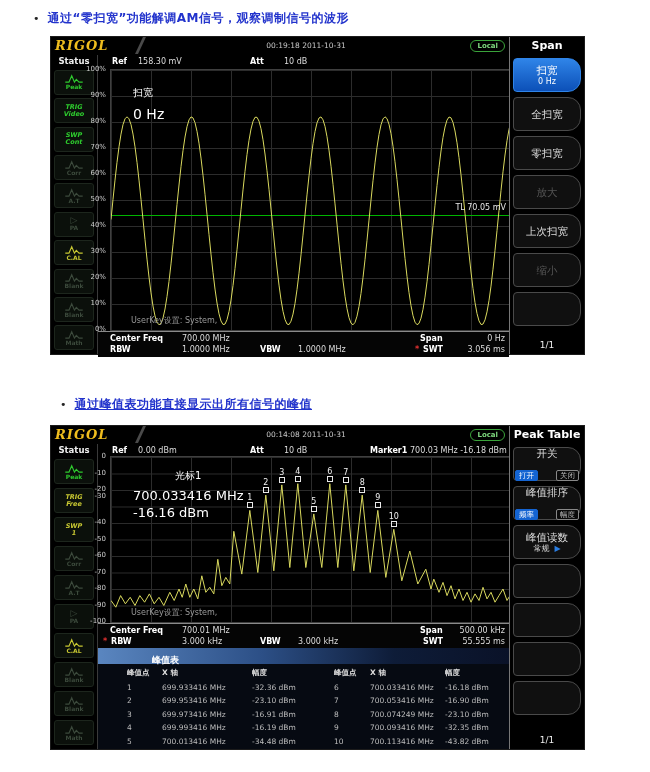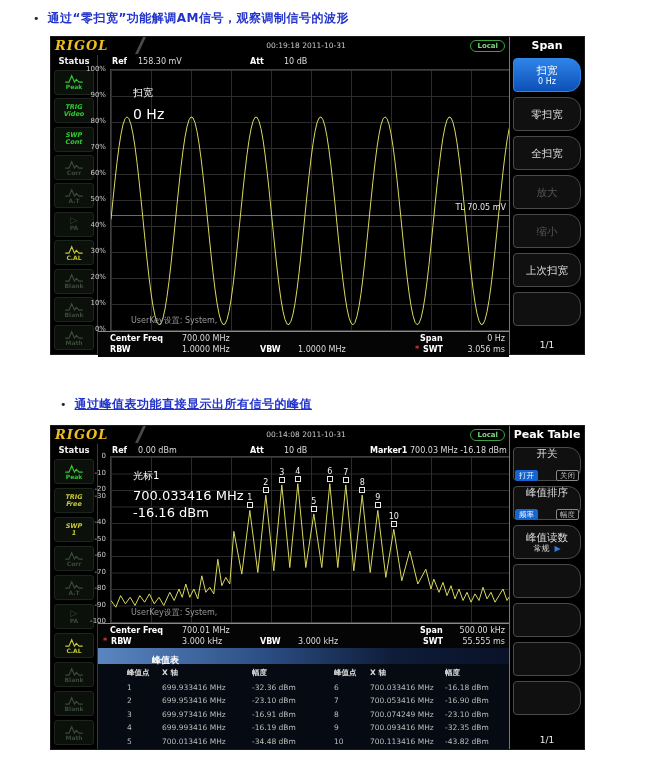--- a/index.html
+++ b/index.html
@@ -46,21 +46,21 @@
   .grid1{top:14px;height:260px;background-size:40px 26px;}
   .grid2{top:12px;height:165px;background-size:40px 16.5px;}
   .trace{position:absolute;left:0;top:0;width:100%;height:100%;}
   .trace polyline{stroke:#d9d95e;stroke-width:1;}
   .trigline{position:absolute;left:0;top:145px;width:100%;height:1px;background:#00b400;}
   .tl-label{position:absolute;right:5px;top:133px;font-size:8px;color:#e8e8e8;white-space:nowrap;margin-left:12px;}
   .anno1{position:absolute;left:22px;top:16px;color:#fff;}
   .anno1 .a-s{font-size:10px;margin-bottom:6px;}
   .anno1 .a-l{font-size:14px;}
   .anno2{position:absolute;left:22px;top:12px;color:#fff;}
-  .anno2 .a-s{font-size:10px;margin-bottom:4px;}
+  .anno2 .a-s{font-size:10px;margin-bottom:4px;text-align:center;}
   .anno2 .a-l{font-size:13px;line-height:17px;}
   .userkey{position:absolute;left:20px;bottom:4px;font-size:8px;color:#9a9a9a;white-space:nowrap;}
   .mks{position:absolute;left:0;top:0;width:100%;height:100%;}
   .mknum{position:absolute;transform:translateX(-50%);font-size:8px;color:#f0f0f0;}
   .mkbox{position:absolute;width:4px;height:4px;border:1px solid #e8e8e8;background:transparent;}
   
   .botbar{position:absolute;left:0;right:0;height:25px;border-top:1px solid #8a8a8a;background:#050505;}
   .bb{position:absolute;top:2px;font-size:8px;color:#ddd;white-space:nowrap;}
   .bb.b{font-weight:bold;color:#fff;}
   .bb.r{right:4px;}
@@ -237,33 +237,33 @@
     </div>
   </div>
   <div class="menu" id="menu1">
     <div class="mtitle">Span</div>
     <div class="mslots">
         <div class="mbtn sel">
           <div class="mlabel">扫宽</div>
           <div class="msub">0 Hz</div>
         </div>
         <div class="mbtn">
+          <div class="mlabel">全扫宽</div>
+        </div>
+        <div class="mbtn">
           <div class="mlabel">零扫宽</div>
-        </div>
-        <div class="mbtn">
-          <div class="mlabel">全扫宽</div>
         </div>
         <div class="mbtn dis">
           <div class="mlabel">放大</div>
         </div>
+        <div class="mbtn">
+          <div class="mlabel">上次扫宽</div>
+        </div>
         <div class="mbtn dis">
           <div class="mlabel">缩小</div>
-        </div>
-        <div class="mbtn">
-          <div class="mlabel">上次扫宽</div>
         </div>
         <div class="mbtn"></div>
       </div>
     <div class="mpage">1/1</div>
   </div>
 </div>
 
 <div class="scope" id="scope2" style="top:425px;height:325px;">
   <div class="hdr">
     <span class="logo">RIGOL</span>

